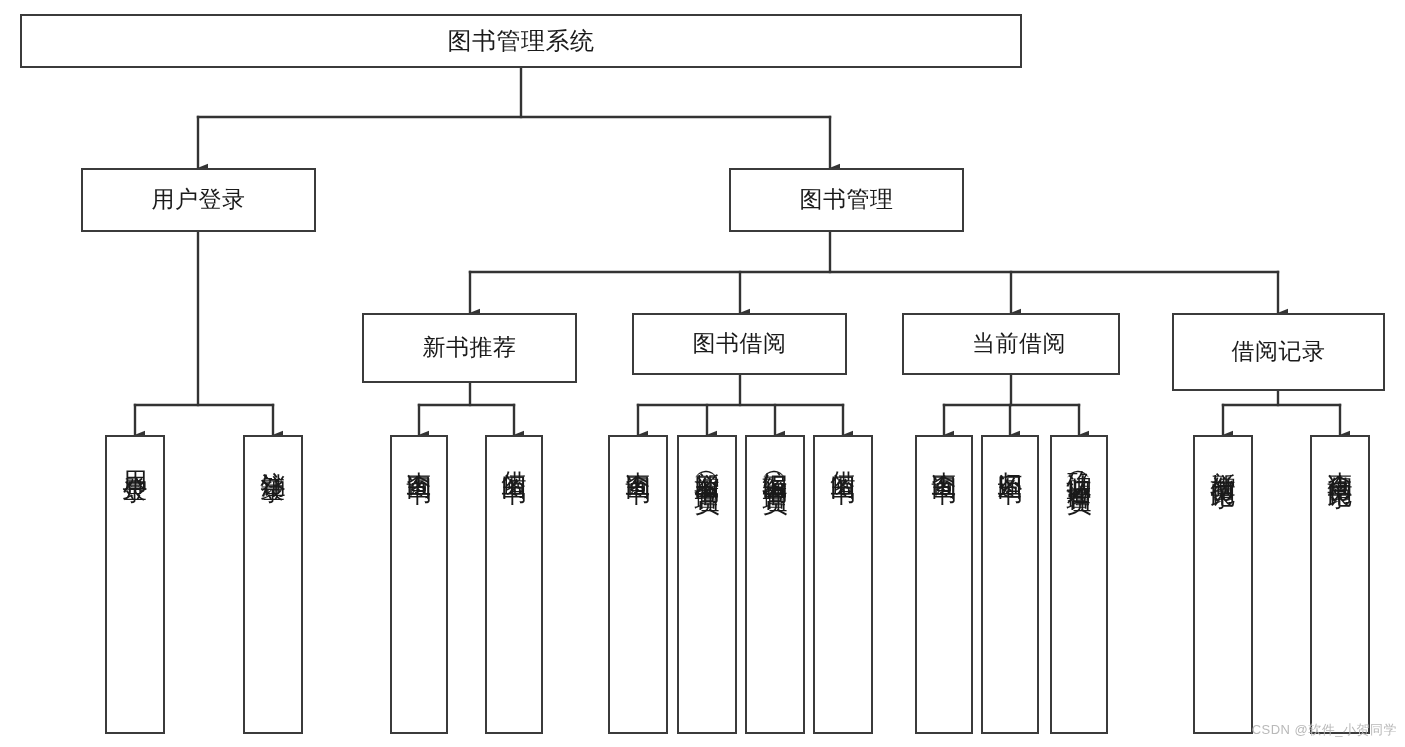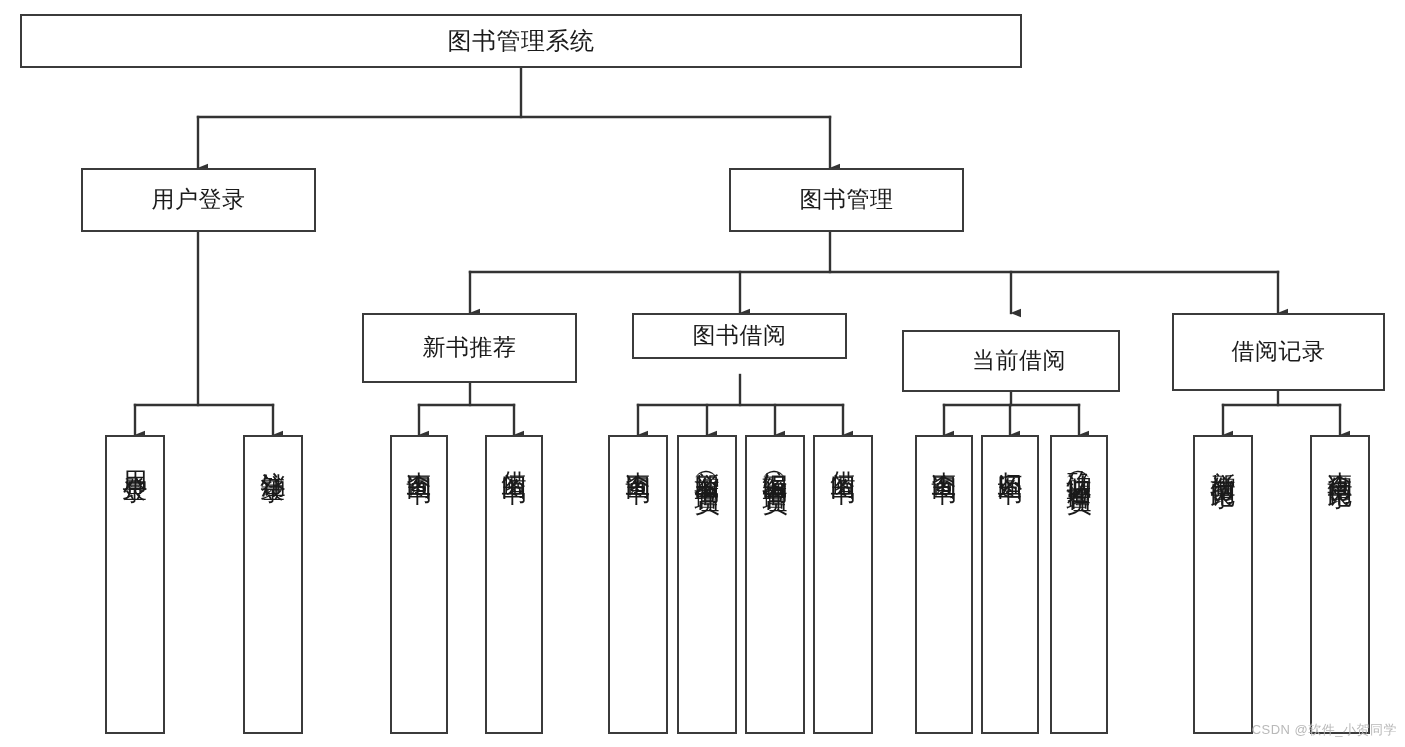--- a/index.html
+++ b/index.html
@@ -142,24 +142,24 @@
   <div class="node h" style="left:81px;top:168px;width:235px;height:64px;">
     <span class="lbl">用户登录</span>
   </div>
   <div class="node h" style="left:712px;top:168px;width:235px;height:64px;margin-left:17px;">
     <span class="lbl">图书管理</span>
   </div>
 
   <div class="node h" style="left:362px;top:313px;width:215px;height:70px;">
     <span class="lbl">新书推荐</span>
   </div>
-  <div class="node h" style="left:632px;top:313px;width:215px;height:46px;justify-content:center;">
+  <div class="node h" style="left:632px;top:313px;width:215px;height:62px;justify-content:center;">
     <span class="lbl">图书借阅</span>
   </div>
-  <div class="node h" style="left:902px;top:330px;width:218px;height:62px;padding-left:16px;">
+  <div class="node h" style="left:902px;top:313px;width:218px;height:62px;padding-left:16px;">
     <span class="lbl">当前借阅</span>
   </div>
   <div class="node h" style="left:1172px;top:313px;width:213px;height:78px;">
     <span class="lbl">借阅记录</span>
   </div>
 
   <div class="node v" style="left:105px;top:435px;width:60px;height:299px;">
     <span class="lbl">用户登录</span>
   </div>
   <div class="node v" style="left:243px;top:435px;width:60px;height:299px;">

